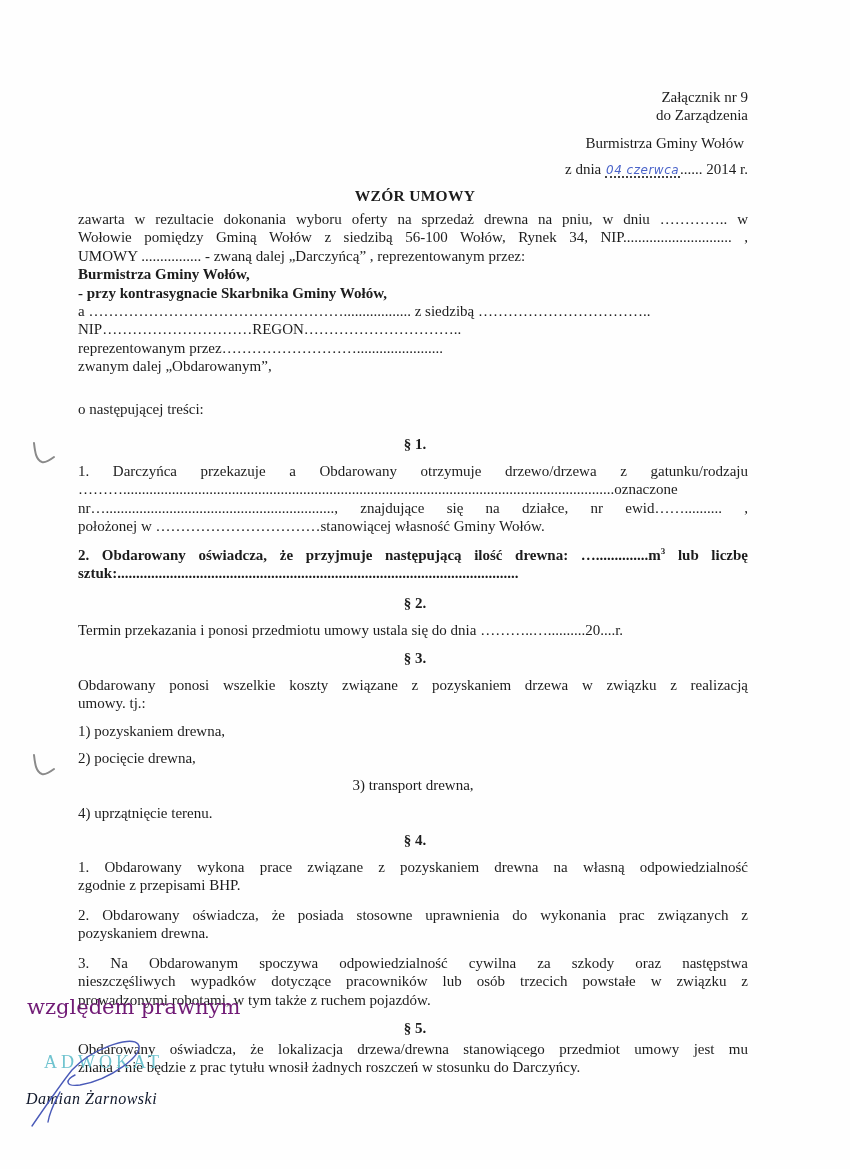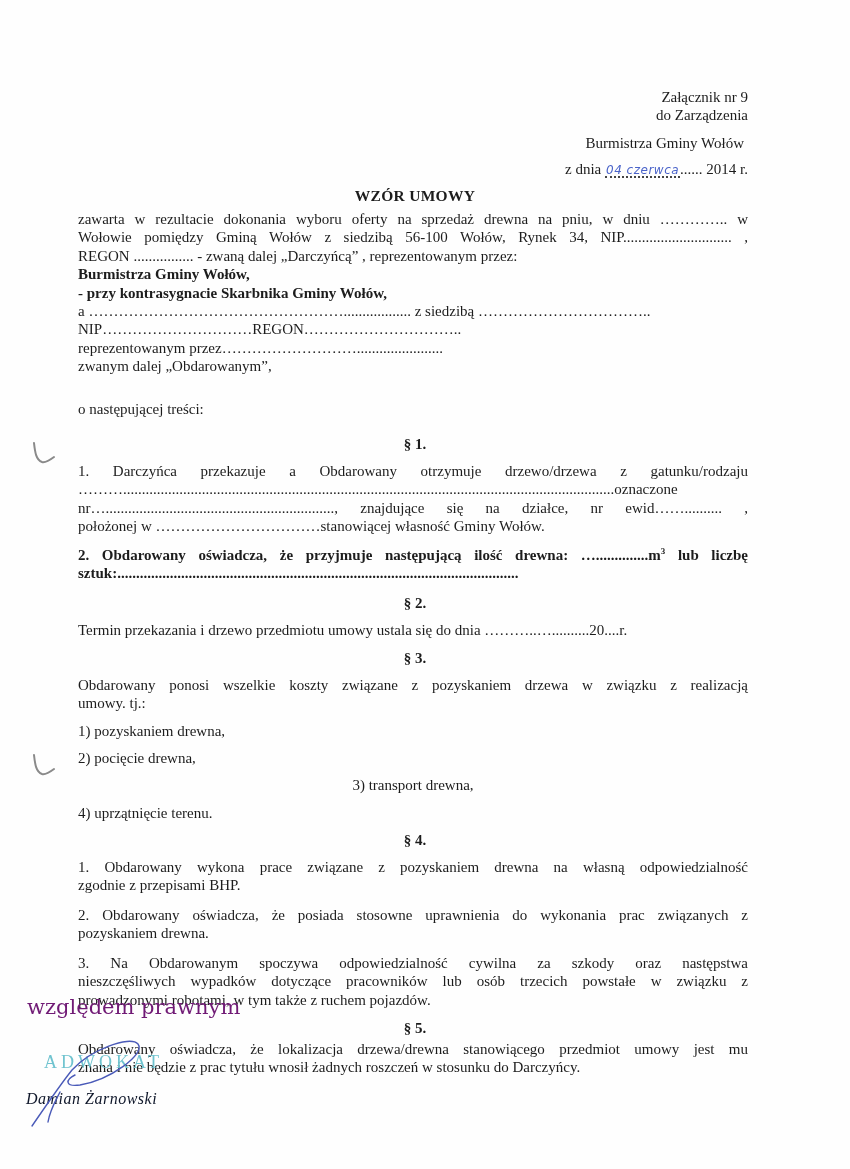--- a/index.html
+++ b/index.html
@@ -32,21 +32,21 @@
   <div class="hdr" style="top:134px; right:106px;">Burmistrza Gminy Wołów</div>
   <div class="hdr" style="top:160px;">
     <span>z dnia </span><span style="position:relative; display:inline-block; border-bottom:2px dotted #444; line-height:12px; padding:0 1px;"><span class="hand">04 czerwca</span></span><span>......</span><span> 2014 r.</span>
   </div>
 
   <div class="title" style="top:187px;">WZÓR UMOWY</div>
 
   <div class="body" style="top:210px;">
     <span class="jl">zawarta w rezultacie dokonania wyboru oferty na sprzedaż drewna na pniu, w dniu ………….. w</span>
     <span class="jl">Wołowie pomiędzy Gminą Wołów z siedzibą 56-100 Wołów, Rynek 34, NIP............................. ,</span>
-    <span class="line">REGON ................ - zwaną dalej „Darczyńcą” , reprezentowanym przez:</span>
+    <span class="line">UMOWY ................ - zwaną dalej „Darczyńcą” , reprezentowanym przez:</span>
     <span class="line b">Burmistrza Gminy Wołów,</span>
     <span class="line b">- przy kontrasygnacie Skarbnika Gminy Wołów,</span>
     <span class="line">a …………………………………………….................. z siedzibą ……………………………..</span>
     <span class="line">NIP…………………………REGON…………………………..</span>
     <span class="line">reprezentowanym przez……………………….......................</span>
     <span class="line">zwanym dalej „Obdarowanym”,</span>
   </div>
   <div class="body" style="top:400px;">o następującej treści:</div>
 
   <div class="par" style="top:436px;">§ 1.</div>
@@ -55,21 +55,21 @@
     <span class="jl" style="overflow:hidden; white-space:nowrap;">………...................................................................................................................................oznaczone</span>
     <span class="jl">nr…............................................................., znajdujące się na działce, nr ewid…….......... ,</span>
     <span class="line">położonej w ……………………………stanowiącej własność Gminy Wołów.</span>
   </div>
   <div class="body" style="top:546px;font-weight:bold;">
     <span class="jl"><span>2. Obdarowany oświadcza, że przyjmuje następującą ilość drewna: …..............m</span><sup>3</sup><span> lub liczbę</span></span>
     <span class="line">sztuk:...........................................................................................................</span>
   </div>
 
   <div class="par" style="top:595px;">§ 2.</div>
-  <div class="body" style="top:621px;">Termin przekazania i drzewo przedmiotu umowy ustala się do dnia ………..…..........20....r.</div>
+  <div class="body" style="top:621px;">Termin przekazania i ponosi przedmiotu umowy ustala się do dnia ………..…..........20....r.</div>
 
   <div class="par" style="top:650px;">§ 3.</div>
   <div class="body" style="top:676px;">
     <span class="jl">Obdarowany ponosi wszelkie koszty związane z pozyskaniem drzewa w związku z realizacją</span>
     <span class="line">umowy. tj.:</span>
   </div>
   <div class="body" style="top:722px;">1) pozyskaniem drewna,</div>
   <div class="body" style="top:749px;">2) pocięcie drewna,</div>
   <div class="body" style="top:776px;text-align:center;">3) transport drewna,</div>
   <div class="body" style="top:804px;">4) uprzątnięcie terenu.</div>

